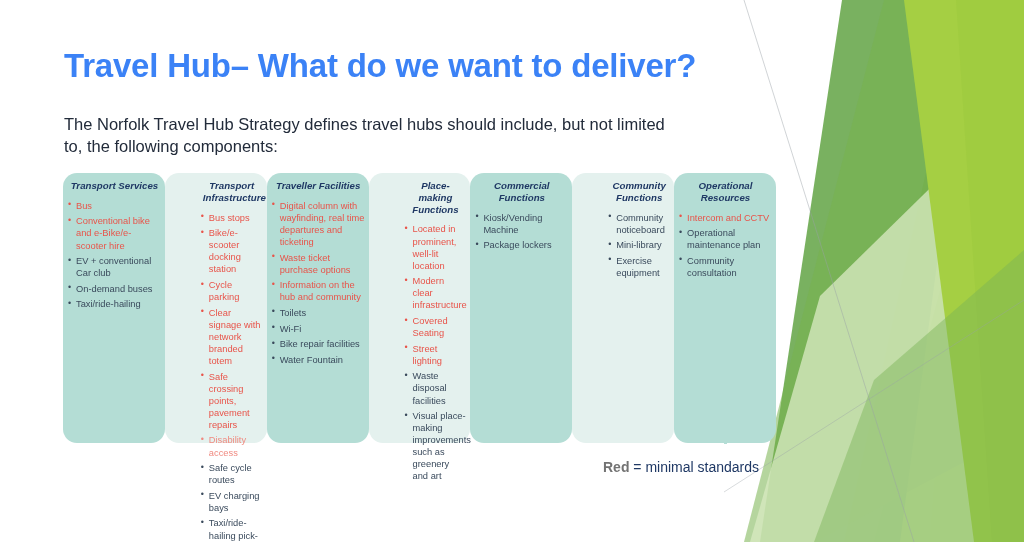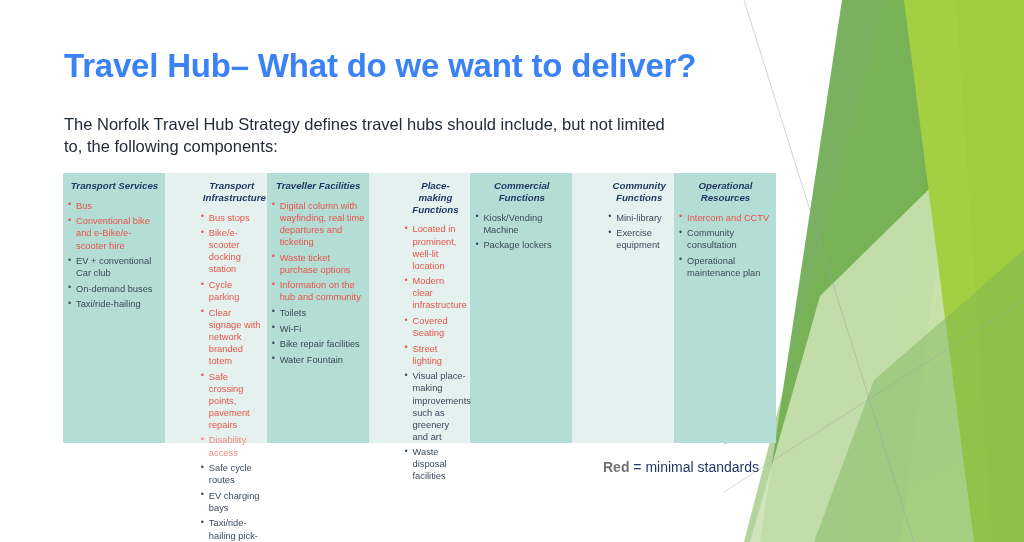--- a/index.html
+++ b/index.html
@@ -56,20 +56,21 @@
     top: 173px;
     width: 713px;
     height: 270px;
     display: flex;
     align-items: stretch;
   }
   .col {
     width: 101.85px;
     box-sizing: border-box;
     padding: 7px 4px 6px 5px;
+    border-radius: 14px;
   }
   .col.shade-a { background: #b4ddd5; }
   .col.shade-b { background: #e4f1ee; padding-left: 36px; }
 
   .col-header {
     font-size: 9.7px;
     font-weight: bold;
     font-style: italic;
     color: #1f3864;
     text-align: center;
@@ -178,43 +179,44 @@
         <li class="item dark">Water Fountain</li>
       </ul>
     </div>
     <div class="col shade-b">
       <div class="col-header">Place-making Functions</div>
       <ul class="items">
         <li class="item red">Located in prominent, well-lit location</li>
         <li class="item red">Modern clear infrastructure</li>
         <li class="item red">Covered Seating</li>
         <li class="item red">Street lighting</li>
+        <li class="item dark">Waste disposal facilities</li>
         <li class="item dark">Visual place-making improvements such as greenery and art</li>
-        <li class="item dark">Waste disposal facilities</li>
       </ul>
     </div>
     <div class="col shade-a">
       <div class="col-header">Commercial Functions</div>
       <ul class="items">
         <li class="item dark">Kiosk/Vending Machine</li>
         <li class="item dark">Package lockers</li>
       </ul>
     </div>
     <div class="col shade-b">
       <div class="col-header">Community Functions</div>
       <ul class="items">
+        <li class="item dark">Community noticeboard</li>
         <li class="item dark">Mini-library</li>
         <li class="item dark">Exercise equipment</li>
       </ul>
     </div>
     <div class="col shade-a">
       <div class="col-header">Operational Resources</div>
       <ul class="items">
         <li class="item red">Intercom and CCTV</li>
+        <li class="item dark">Operational maintenance plan</li>
         <li class="item dark">Community consultation</li>
-        <li class="item dark">Operational maintenance plan</li>
       </ul>
     </div>
   </div>
 
 <div id="legend">
   <span class="legend-red">Red</span><span> = minimal standards</span>
 </div>
 
 </body></html>

